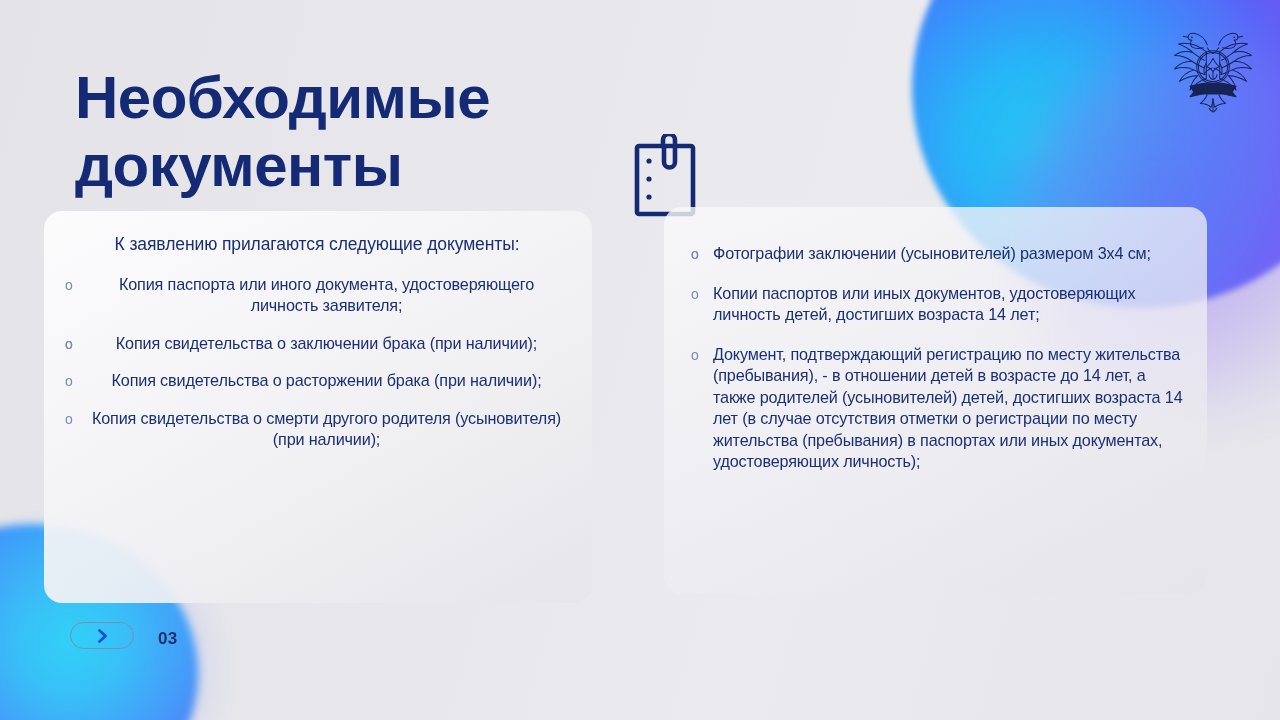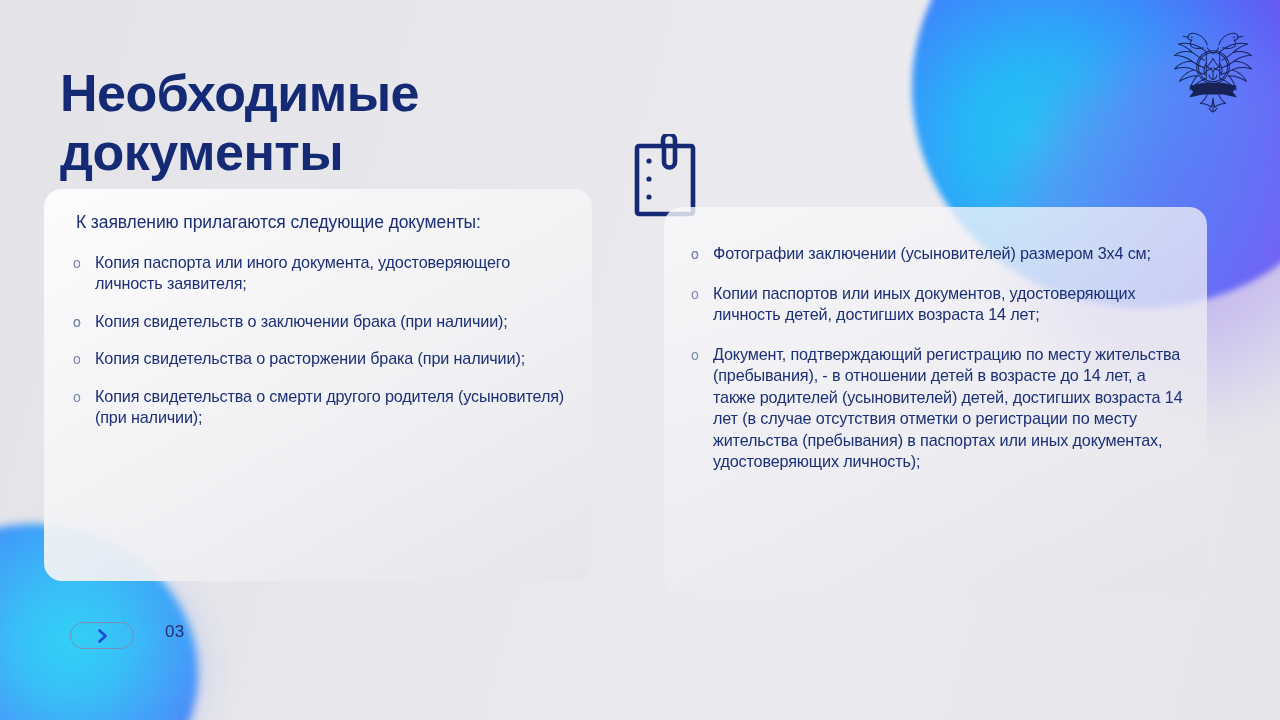--- a/index.html
+++ b/index.html
@@ -71,25 +71,25 @@
     top: 18px;
     width: 96px;
     height: 98px;
     opacity: 0.92;
   }
   #emblem svg { display: block; width: 100%; height: 100%; }
 
   
   #page-title {
     position: absolute;
-    left: 60px;
+    left: 75px;
     top: 36px;
     width: 560px;
     color: #152a74;
-    font-size: 52px;
+    font-size: 60px;
     font-weight: bold;
     line-height: 1.14;
     letter-spacing: -0.5px;
     margin-top: 28px;
   }
 
   
   #clipboard-icon {
     position: absolute;
     left: 633px;
@@ -100,25 +100,26 @@
   #clipboard-icon svg { display: block; width: 100%; height: 100%; }
 
   
   .card {
     position: absolute;
     border-radius: 18px;
     box-sizing: border-box;
   }
   #card-left {
     left: 44px;
-    top: 189px;
+    top: 211px;
     width: 548px;
     height: 392px;
     background: linear-gradient(150deg, rgba(253,253,254,0.96) 0%, rgba(242,242,245,0.93) 55%, rgba(230,230,234,0.9) 100%);
-    padding: 22px 26px 10px 20px;
+    padding: 22px 26px 10px 12px;
+    text-align: center;
   }
   #card-right {
     left: 664px;
     top: 207px;
     width: 543px;
     height: 387px;
     background: linear-gradient(155deg, rgba(250,250,252,0.80) 0%, rgba(240,240,244,0.74) 50%, rgba(228,228,233,0.80) 100%);
     padding: 18px 22px 10px 18px;
   }
 
@@ -154,22 +155,23 @@
     line-height: 1.45;
   }
   #card-right ul.doc-list li { margin-bottom: 18px; }
 
   
   #footer-nav {
     position: absolute;
     left: 70px;
     top: 622px;
     display: flex;
-    align-items: flex-start;
-    gap: 31px;
+    align-items: flex-end;
+    gap: 24px;
+    font-weight: bold;
   }
   #next-button {
     width: 64px;
     height: 27px;
     border: 1.6px solid #7e8bb4;
     border-radius: 14px;
     display: flex;
     align-items: center;
     justify-content: center;
     background: transparent;
@@ -248,21 +250,21 @@
     <ul class="doc-list">
       <li>
         <span class="bullet-o">o</span>
         <span>Копия паспорта или иного документа, удостоверяющего личность заявителя;</span>
       </li>
       <li>
         <span class="bullet-o">o</span>
       </li>
       <li>
         <span class="bullet-o">o</span>
-        <span>Копия свидетельств о заключении брака (при наличии);</span>
+        <span>Копия свидетельства о заключении брака (при наличии);</span>
       </li>
       <li>
         <span class="bullet-o">o</span>
         <span>Копия свидетельства о расторжении брака (при наличии);</span>
       </li>
       <li>
         <span class="bullet-o">o</span>
         <span>Копия свидетельства о смерти другого родителя (усыновителя) (при наличии);</span>
       </li>
     </ul>

